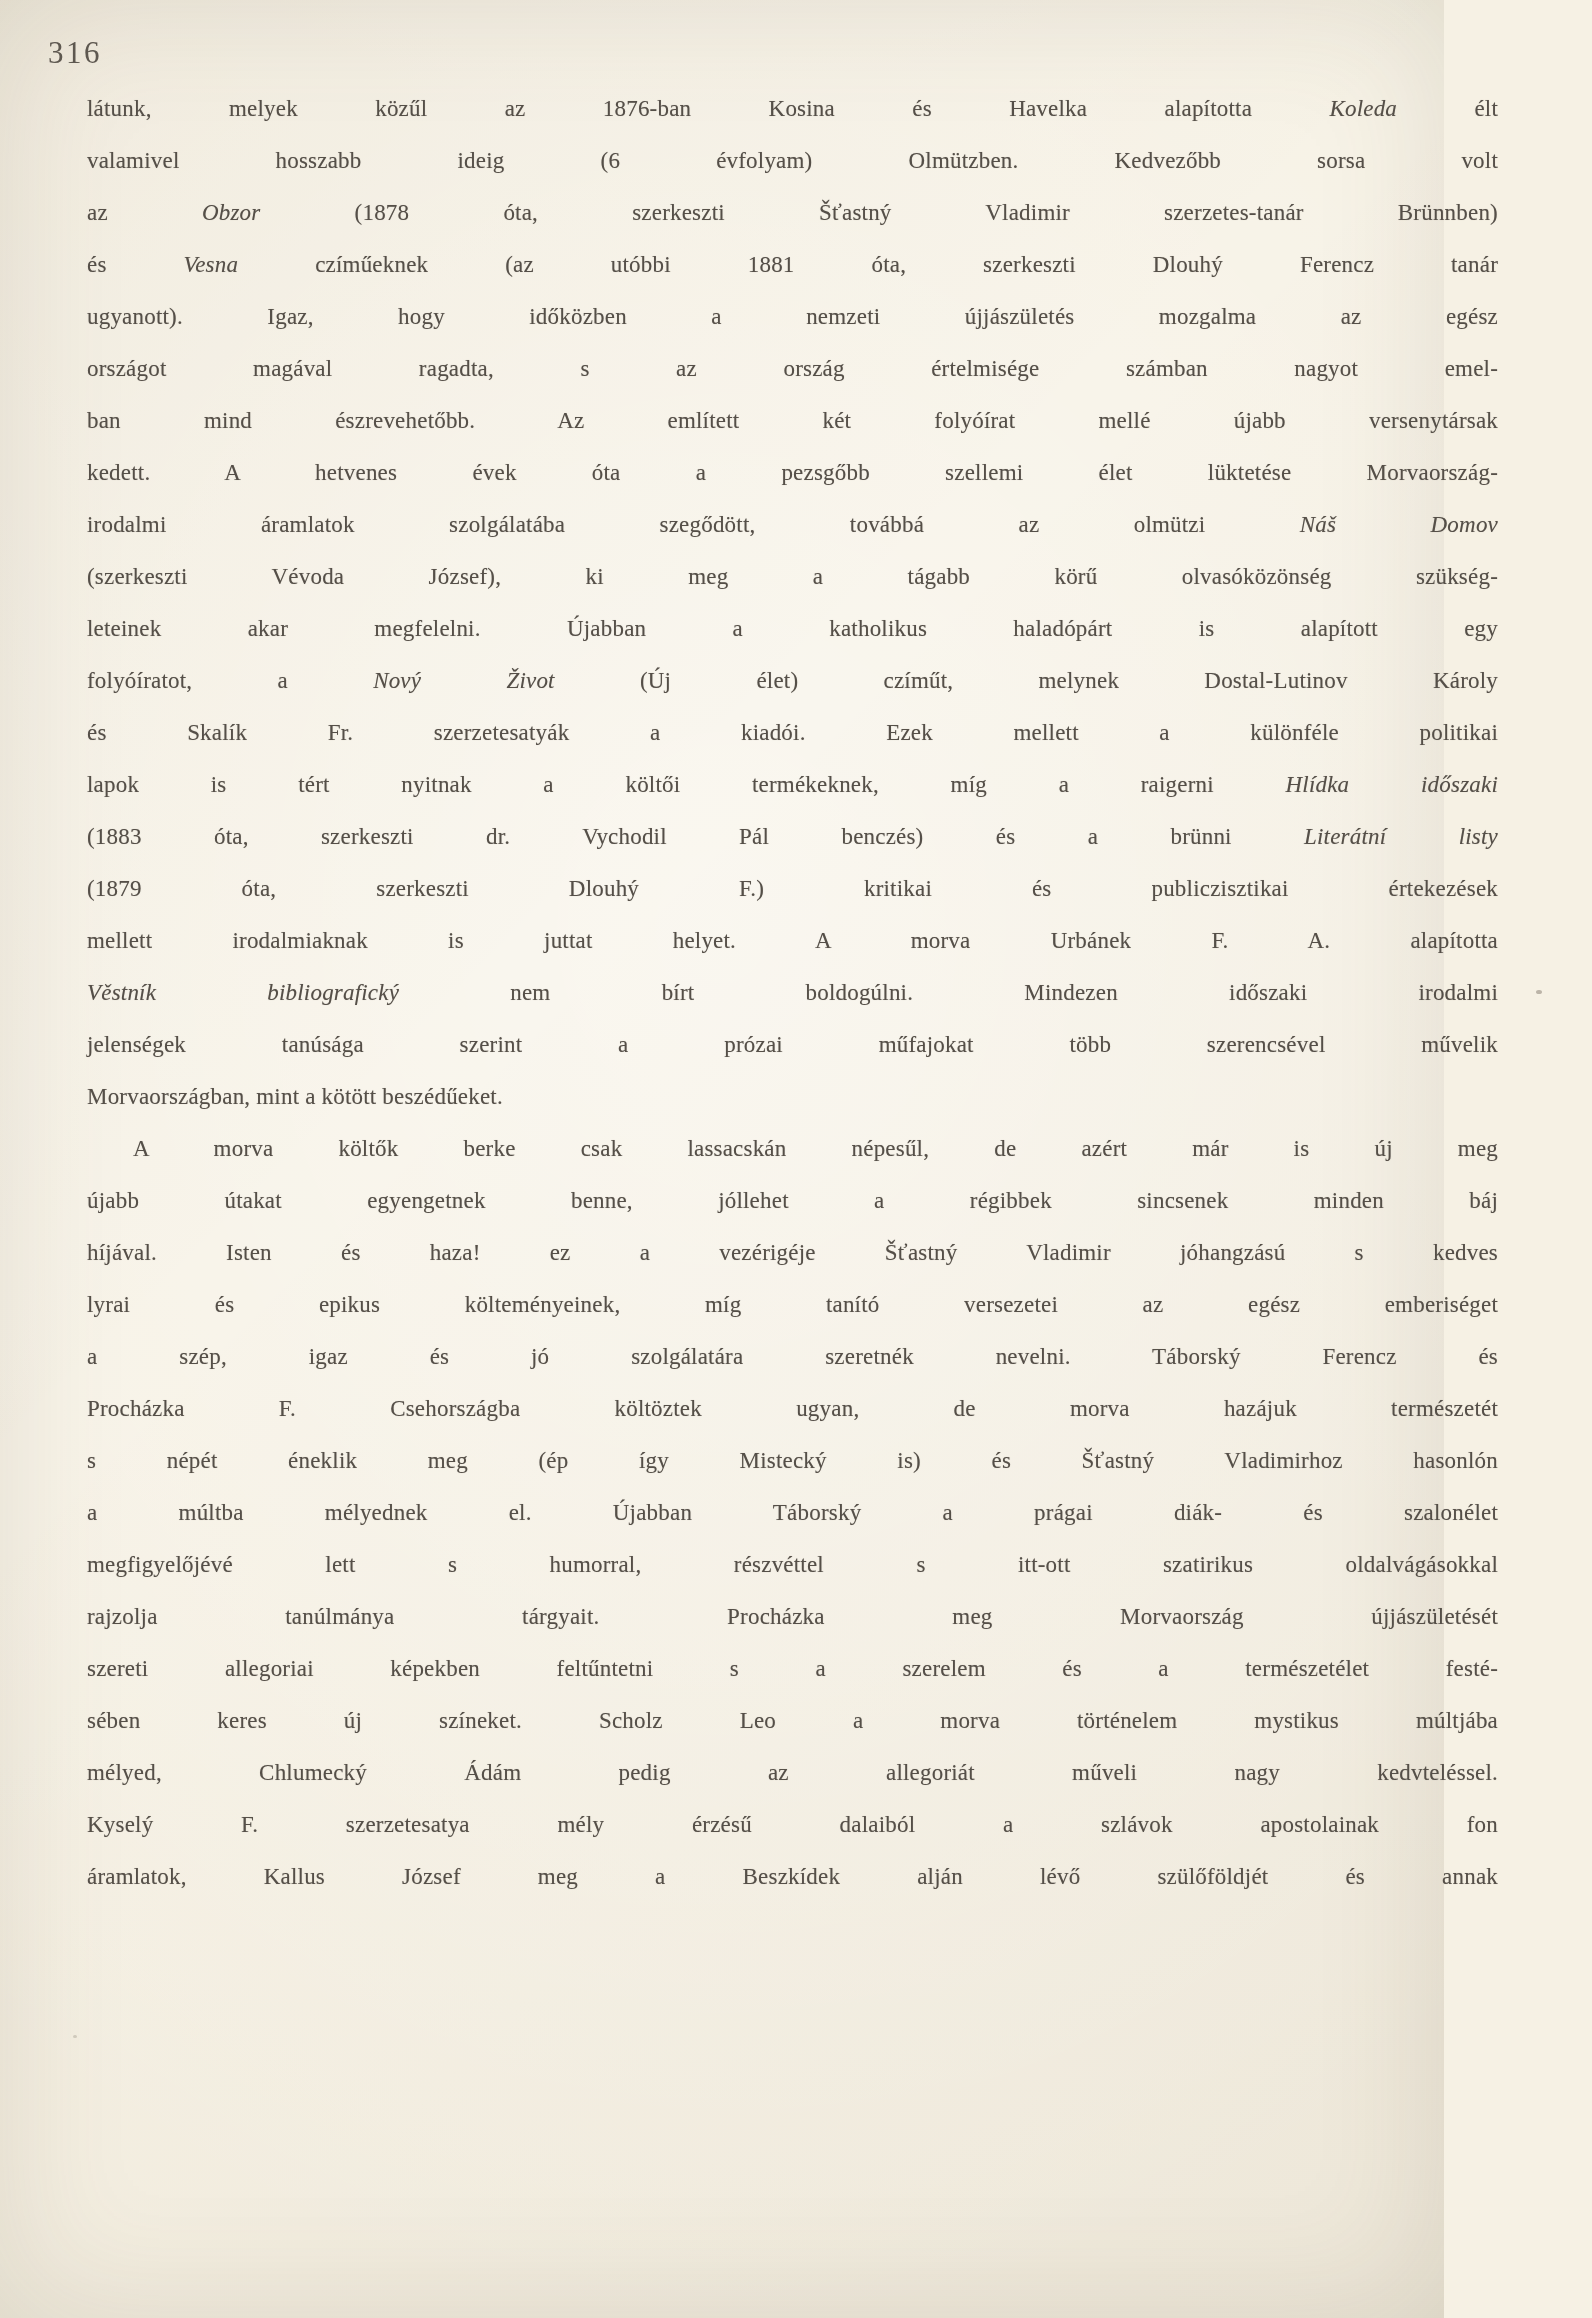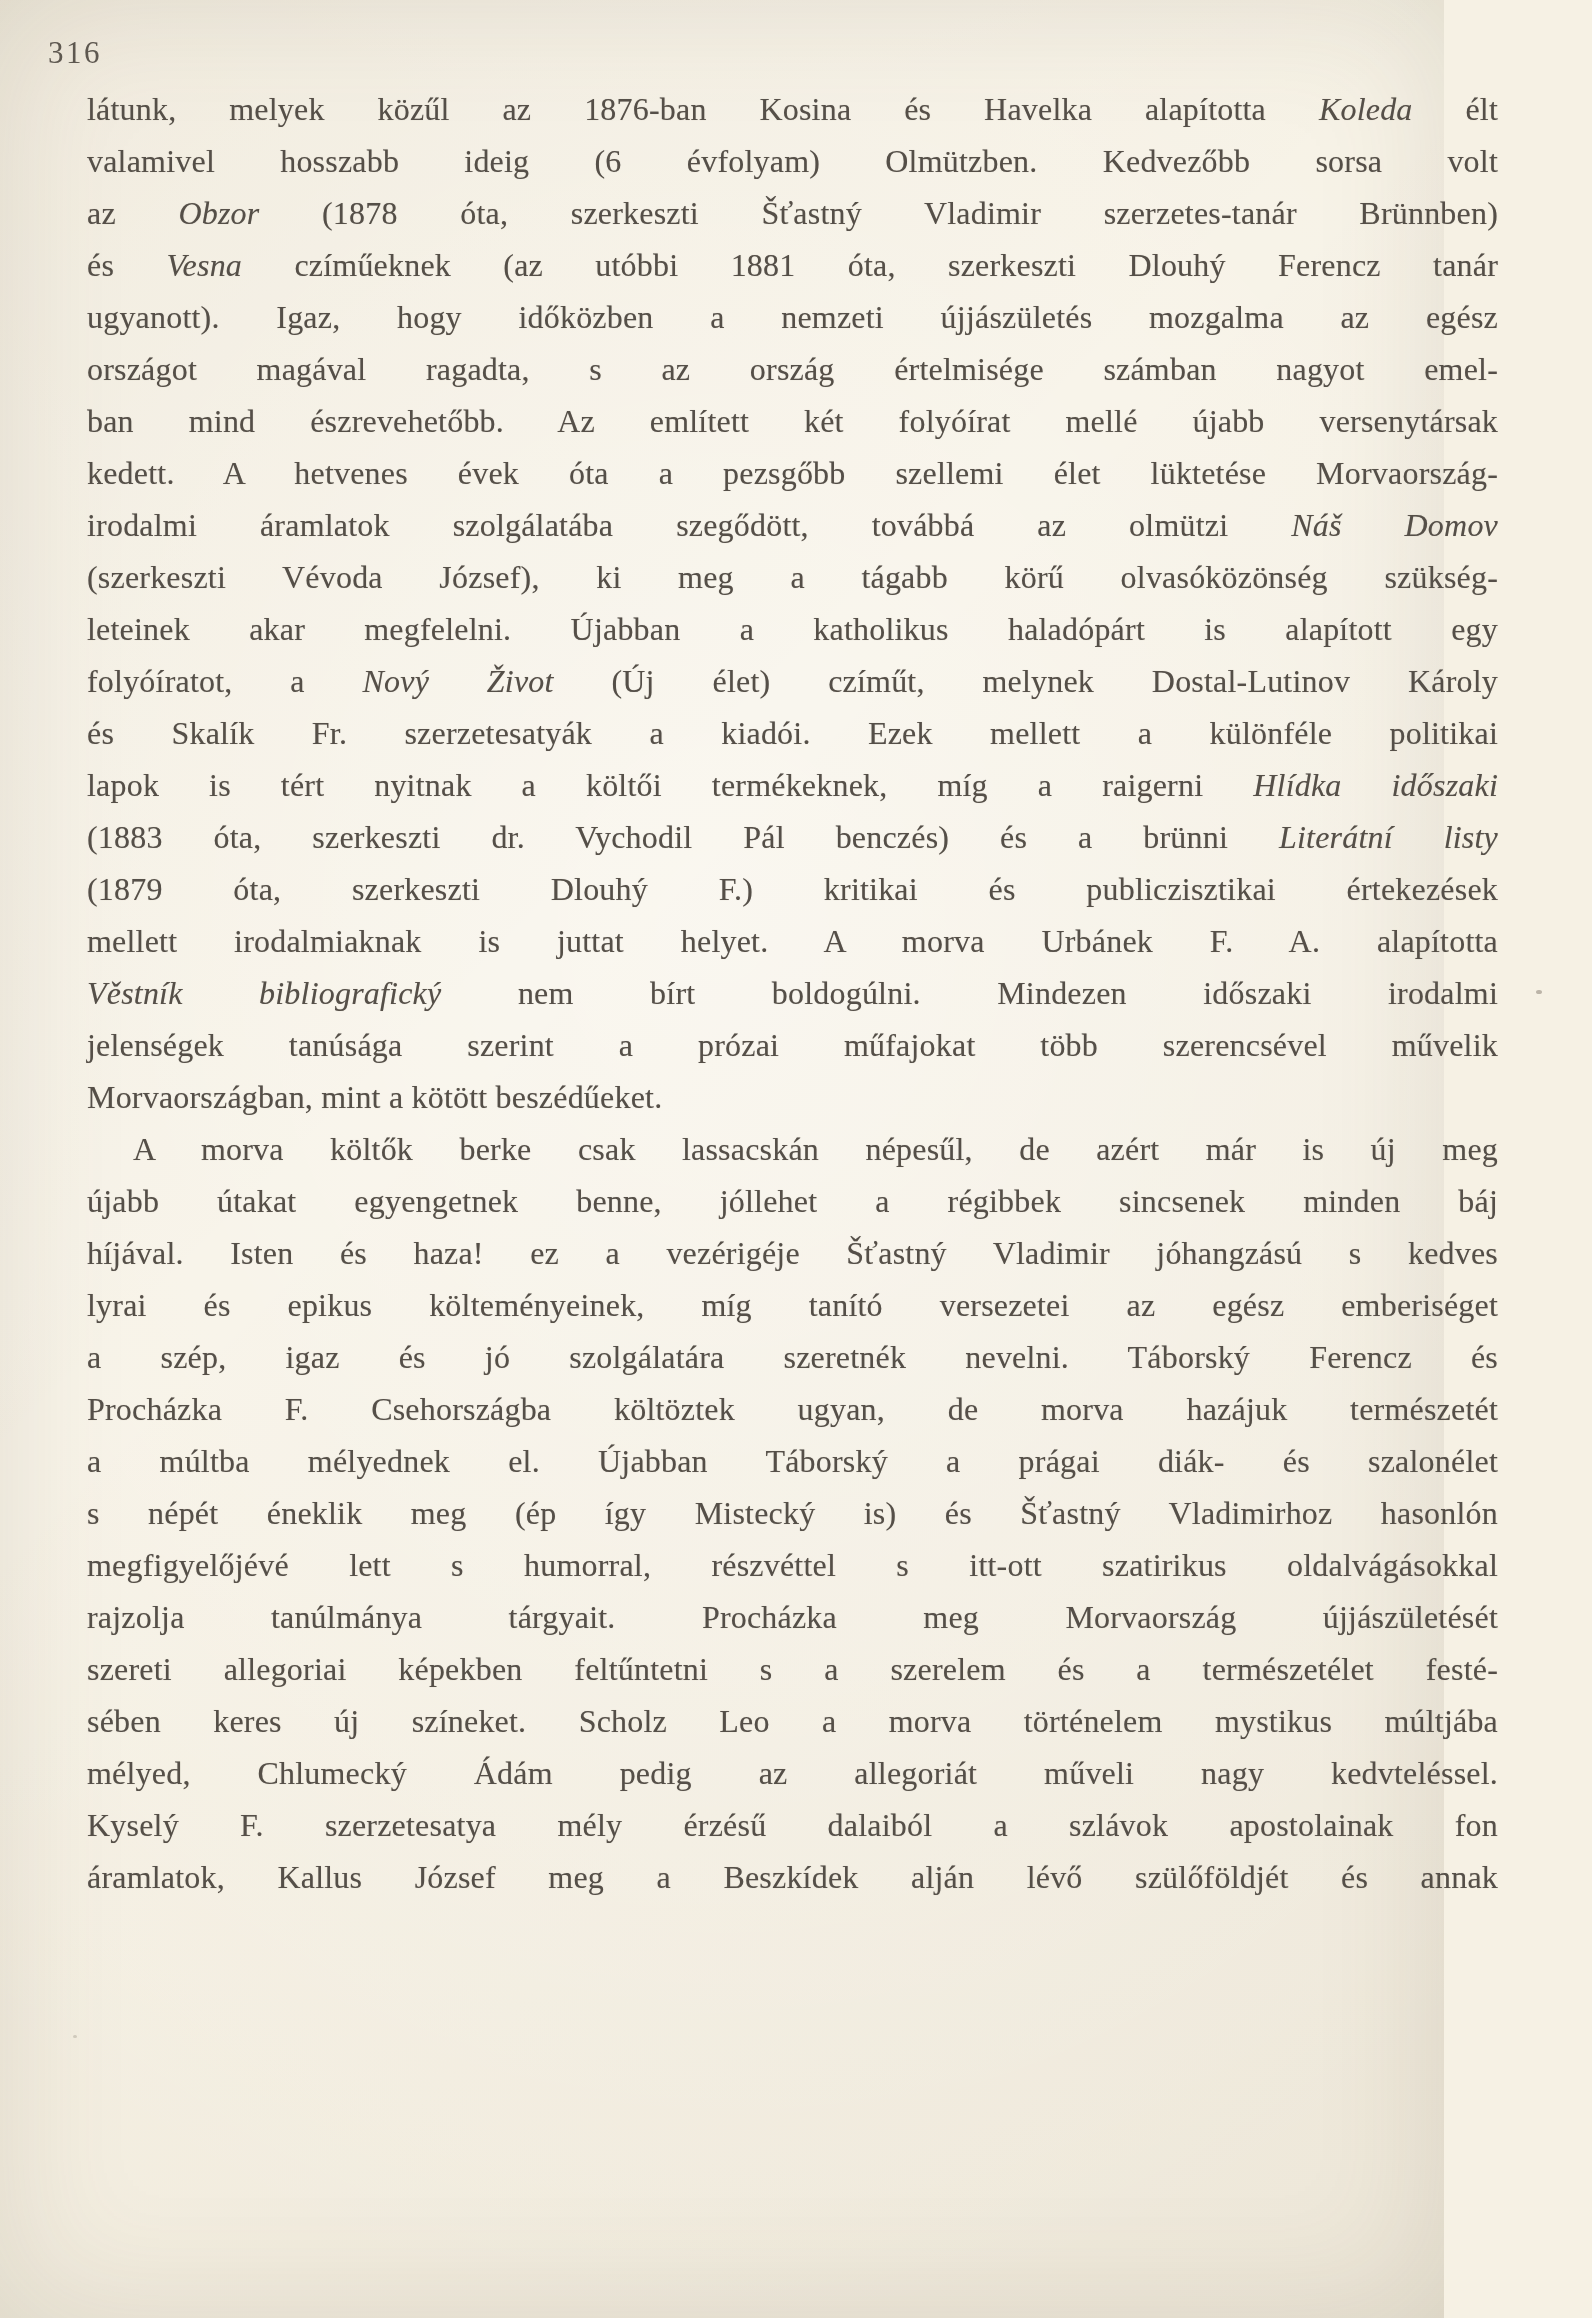--- a/index.html
+++ b/index.html
@@ -38,21 +38,21 @@
     top: 35px;
     font-size: 31px;
     letter-spacing: 2.5px;
     color: var(--ink2, #5e5850);
   }
   .text-block {
     position: absolute;
     left: 87px;
     top: 83px;
     width: 1411px;
-    font-size: 32px;
+    font-size: 23px;
     line-height: 52px;
     letter-spacing: 0.2px;
     text-shadow: 0 0 0.8px rgba(84, 79, 72, 0.35);
   }
   .line {
     text-align: justify;
     text-align-last: justify;
     min-height: 52px;
   }
   .line.last {
@@ -99,22 +99,22 @@
       <div class="line"><span>mellett irodalmiaknak is juttat helyet. A morva Urbánek F. A. alapította</span></div>
       <div class="line"><span class="ital">Věstník bibliografický</span><span> nem bírt boldogúlni. Mindezen időszaki irodalmi</span></div>
       <div class="line"><span>jelenségek tanúsága szerint a prózai műfajokat több szerencsével művelik</span></div>
       <div class="line last"><span>Morvaországban, mint a kötött beszédűeket.</span></div>
       <div class="line indent"><span>A morva költők berke csak lassacskán népesűl, de azért már is új meg</span></div>
       <div class="line"><span>újabb útakat egyengetnek benne, jóllehet a régibbek sincsenek minden báj</span></div>
       <div class="line"><span>híjával. Isten és haza! ez a vezérigéje Šťastný Vladimir jóhangzású s kedves</span></div>
       <div class="line"><span>lyrai és epikus költeményeinek, míg tanító versezetei az egész emberiséget</span></div>
       <div class="line"><span>a szép, igaz és jó szolgálatára szeretnék nevelni. Táborský Ferencz és</span></div>
       <div class="line"><span>Procházka F. Csehországba költöztek ugyan, de morva hazájuk természetét</span></div>
+      <div class="line"><span>s népét éneklik meg (ép így Mistecký is) és Šťastný Vladimirhoz hasonlón</span></div>
       <div class="line"><span>a múltba mélyednek el. Újabban Táborský a prágai diák- és szalonélet</span></div>
-      <div class="line"><span>s népét éneklik meg (ép így Mistecký is) és Šťastný Vladimirhoz hasonlón</span></div>
       <div class="line"><span>megfigyelőjévé lett s humorral, részvéttel s itt-ott szatirikus oldalvágásokkal</span></div>
       <div class="line"><span>rajzolja tanúlmánya tárgyait. Procházka meg Morvaország újjászületését</span></div>
       <div class="line"><span>szereti allegoriai képekben feltűntetni s a szerelem és a természetélet festé-</span></div>
       <div class="line"><span>sében keres új színeket. Scholz Leo a morva történelem mystikus múltjába</span></div>
       <div class="line"><span>mélyed, Chlumecký Ádám pedig az allegoriát műveli nagy kedvteléssel.</span></div>
       <div class="line"><span>Kyselý F. szerzetesatya mély érzésű dalaiból a szlávok apostolainak fon</span></div>
       <div class="line"><span>áramlatok, Kallus József meg a Beszkídek alján lévő szülőföldjét és annak</span></div>
     </div>
 
   <div class="speck speck-1"></div>

